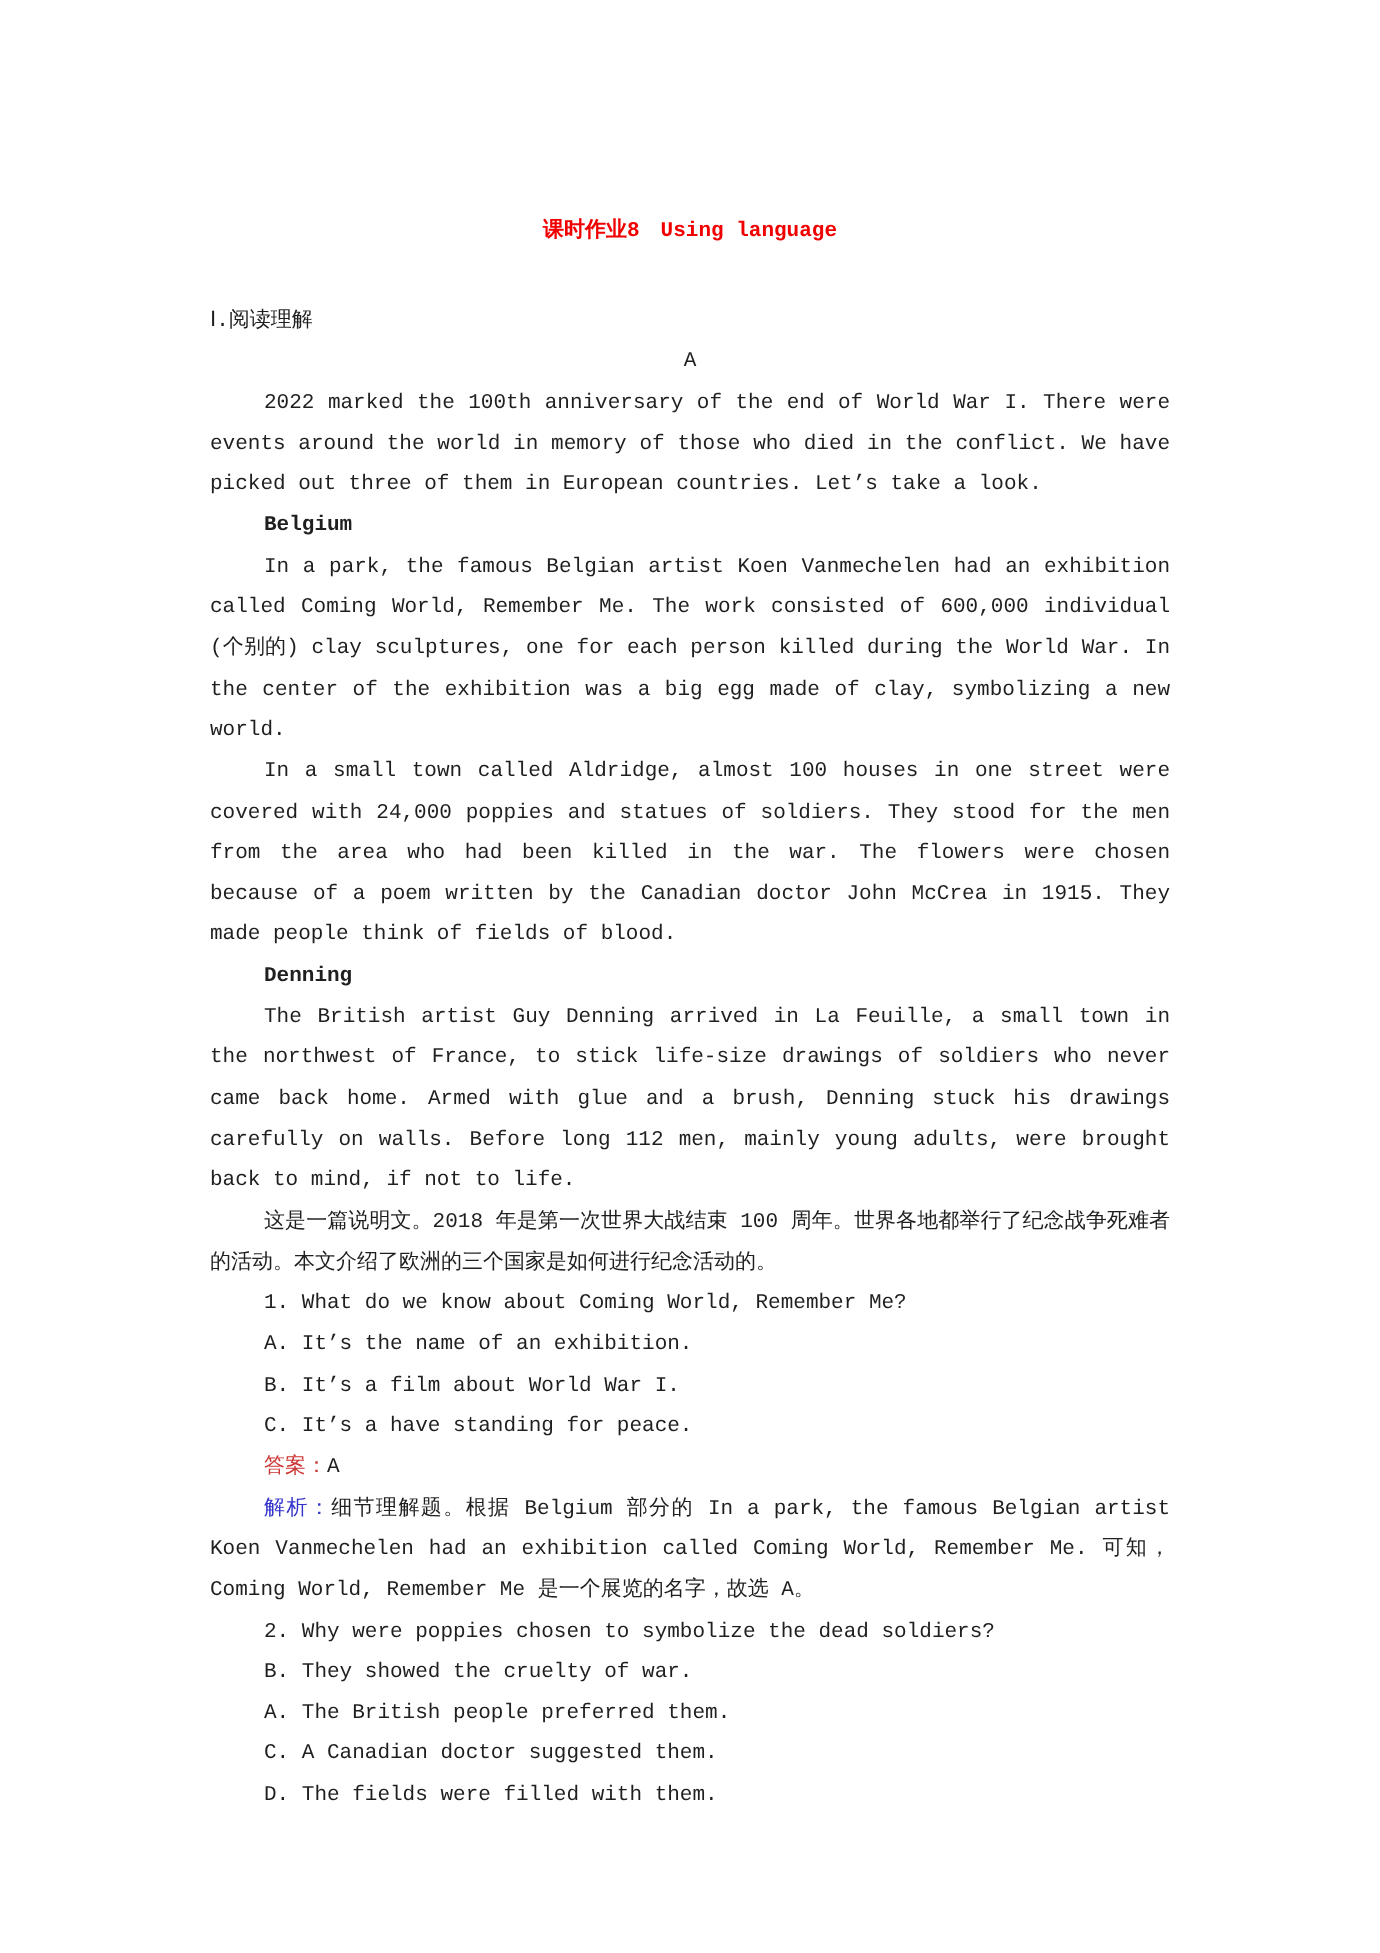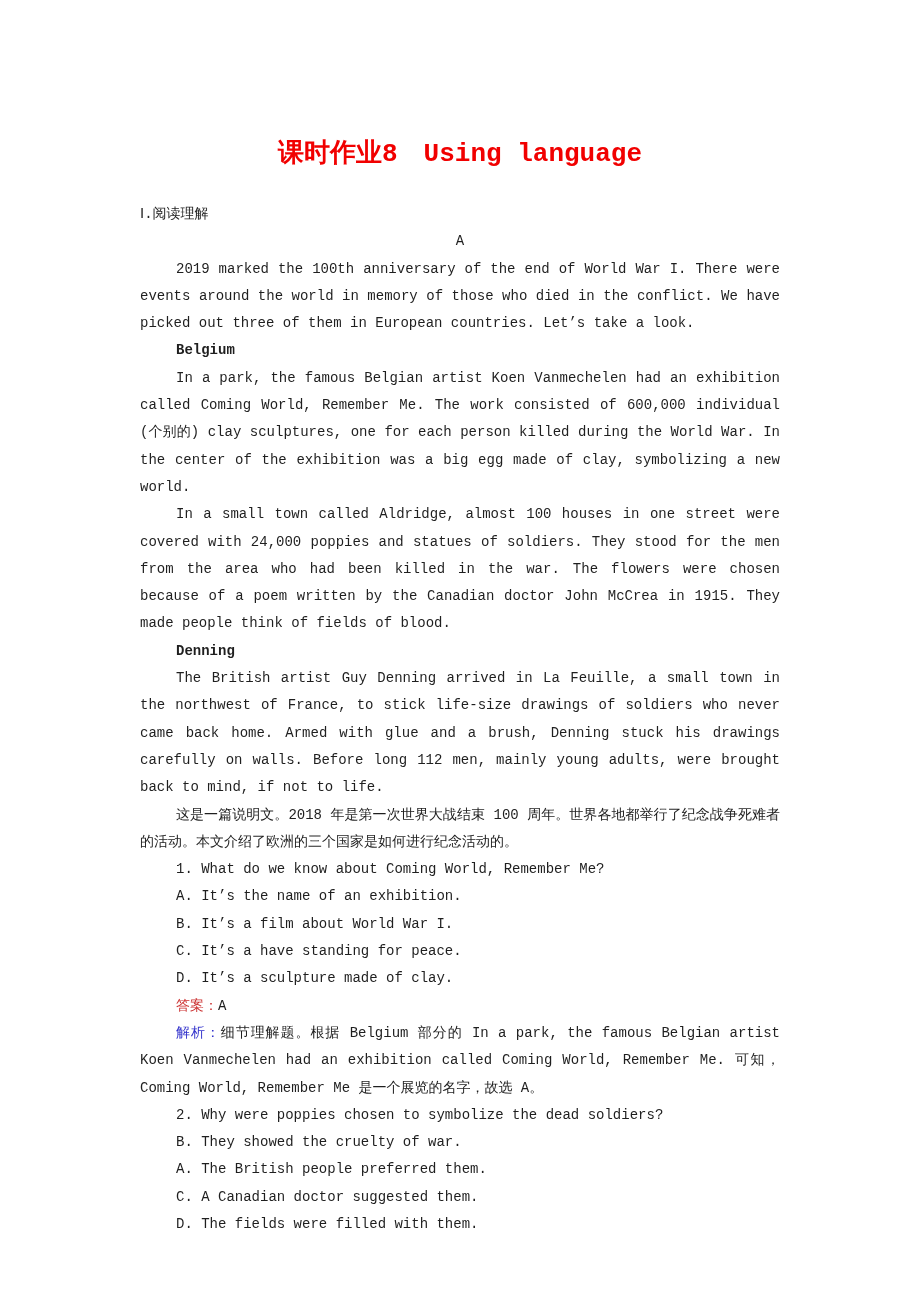--- a/index.html
+++ b/index.html
@@ -14,21 +14,21 @@
     font-size: 14px;
   }
   .page {
     box-sizing: border-box;
     width: 920px; height: 1302px;
     padding: 140px 140px 0 140px;
   }
   .doc-title {
     margin: 0 0 33px 0;
     text-align: center;
-    font-size: 26px;
+    font-size: 14px;
     font-weight: bold;
     line-height: 28px;
     white-space: pre;
   }
   .line {
     margin: 0;
     line-height: 27.3px;
     text-align: left;
   }
   .center { text-align: center; }
@@ -45,37 +45,36 @@
 <body>
 
 <div class="page">
 
   <h1 class="doc-title" style="color:#f10000;">课时作业8　Using language</h1>
 
   <p class="line">Ⅰ.阅读理解</p>
 
   <p class="line center">A</p>
 
-  <p class="para">2019 marked the 100th anniversary of the end of World War I. There were events around the world in memory of those who died in the conflict. We have picked out three of them in European countries. Let’s take a look.</p>
+  <p class="para">2022 marked the 100th anniversary of the end of World War I. There were events around the world in memory of those who died in the conflict. We have picked out three of them in European countries. Let’s take a look.</p>
 
   <p class="line indent country">Belgium</p>
   <p class="para">In a park, the famous Belgian artist Koen Vanmechelen had an exhibition called Coming World, Remember Me. The work consisted of 600,000 individual (个别的) clay sculptures, one for each person killed during the World War. In the center of the exhibition was a big egg made of clay, symbolizing a new world.</p>
 
   <p class="para">In a small town called Aldridge, almost 100 houses in one street were covered with 24,000 poppies and statues of soldiers. They stood for the men from the area who had been killed in the war. The flowers were chosen because of a poem written by the Canadian doctor John McCrea in 1915. They made people think of fields of blood.</p>
 
   <p class="line indent country">Denning</p>
   <p class="para">The British artist Guy Denning arrived in La Feuille, a small town in the northwest of France, to stick life-size drawings of soldiers who never came back home. Armed with glue and a brush, Denning stuck his drawings carefully on walls. Before long 112 men, mainly young adults, were brought back to mind, if not to life.</p>
 
   <p class="para">这是一篇说明文。2018 年是第一次世界大战结束 100 周年。世界各地都举行了纪念战争死难者的活动。本文介绍了欧洲的三个国家是如何进行纪念活动的。</p>
 
   <p class="line indent">1. What do we know about Coming World, Remember Me?</p>
   <p class="line indent">A. It’s the name of an exhibition.</p>
   <p class="line indent">B. It’s a film about World War I.</p>
   <p class="line indent">C. It’s a have standing for peace.</p>
-  <p class="line indent">D. It’s a sculpture made of clay.</p>
 
   <p class="line indent"><span style="color:#cc3333;">答案：</span><span>A</span></p>
 
   <p class="para"><span style="color:#3333cc;">解析：</span><span>细节理解题。根据 Belgium 部分的 In a park, the famous Belgian artist Koen Vanmechelen had an exhibition called Coming World, Remember Me. 可知，Coming World, Remember Me 是一个展览的名字，故选 A。</span></p>
 
   <p class="line indent">2. Why were poppies chosen to symbolize the dead soldiers?</p>
   <p class="line indent">B. They showed the cruelty of war.</p>
   <p class="line indent">A. The British people preferred them.</p>
   <p class="line indent">C. A Canadian doctor suggested them.</p>
   <p class="line indent">D. The fields were filled with them.</p>

